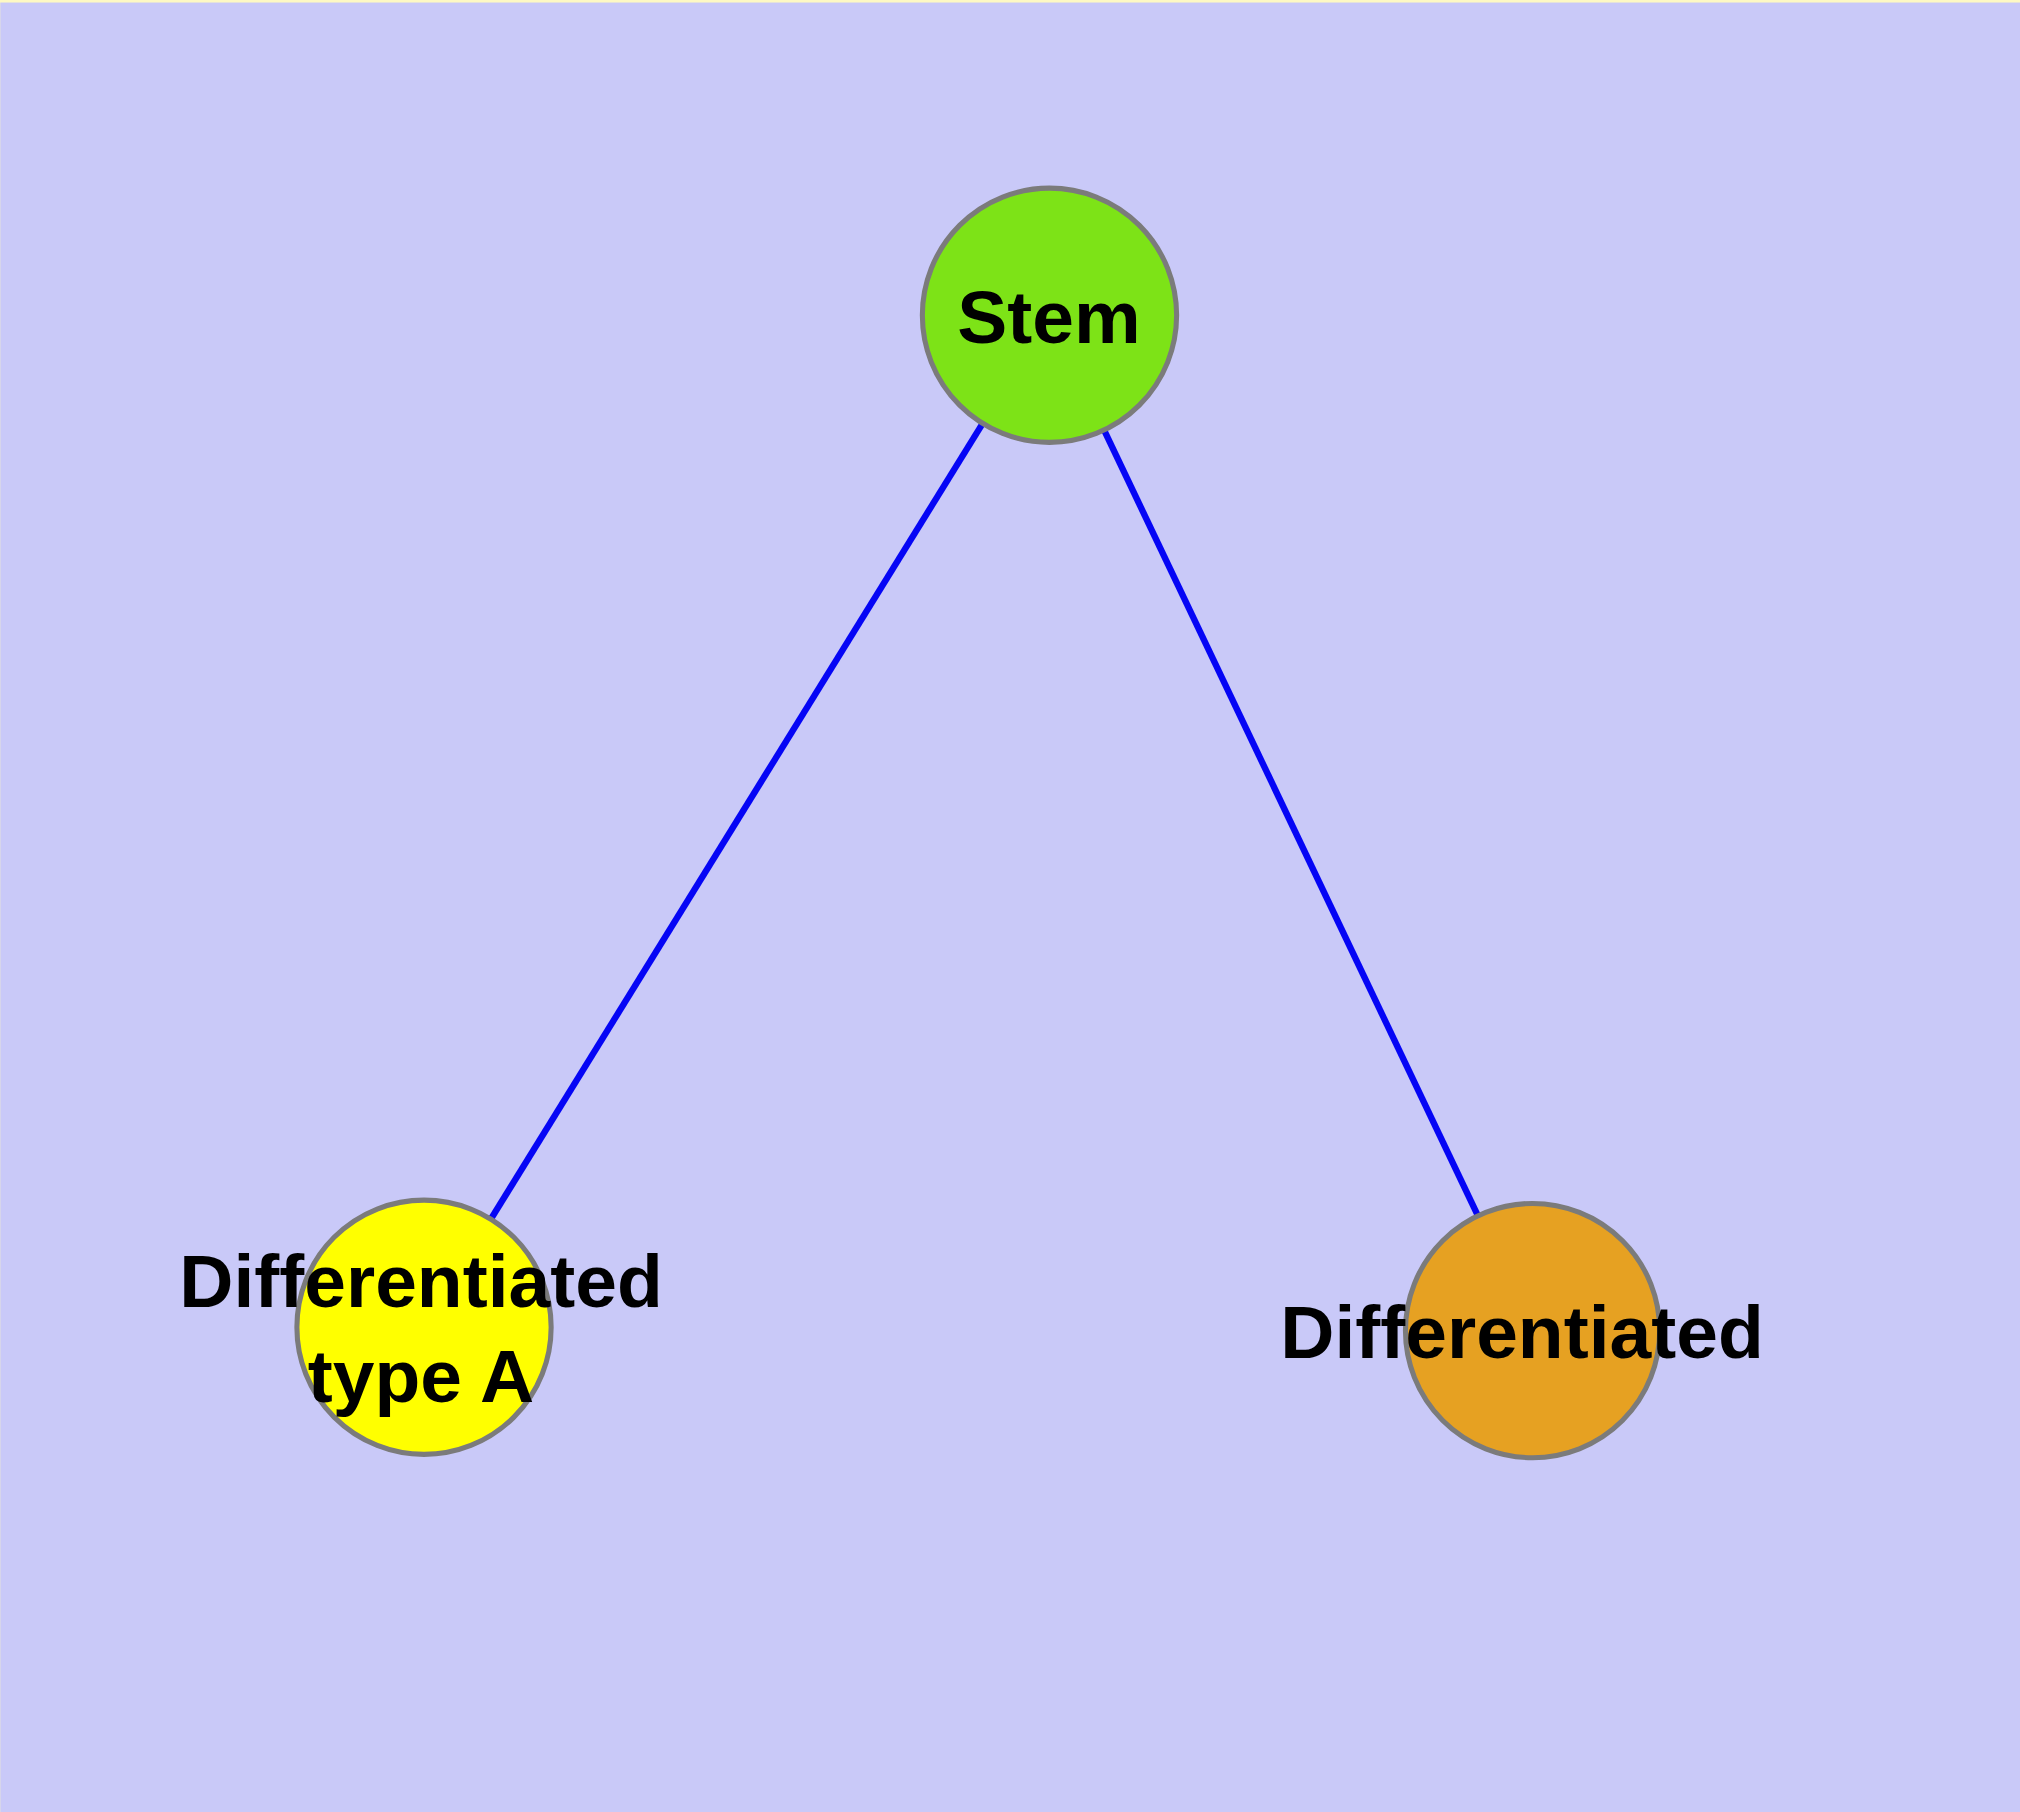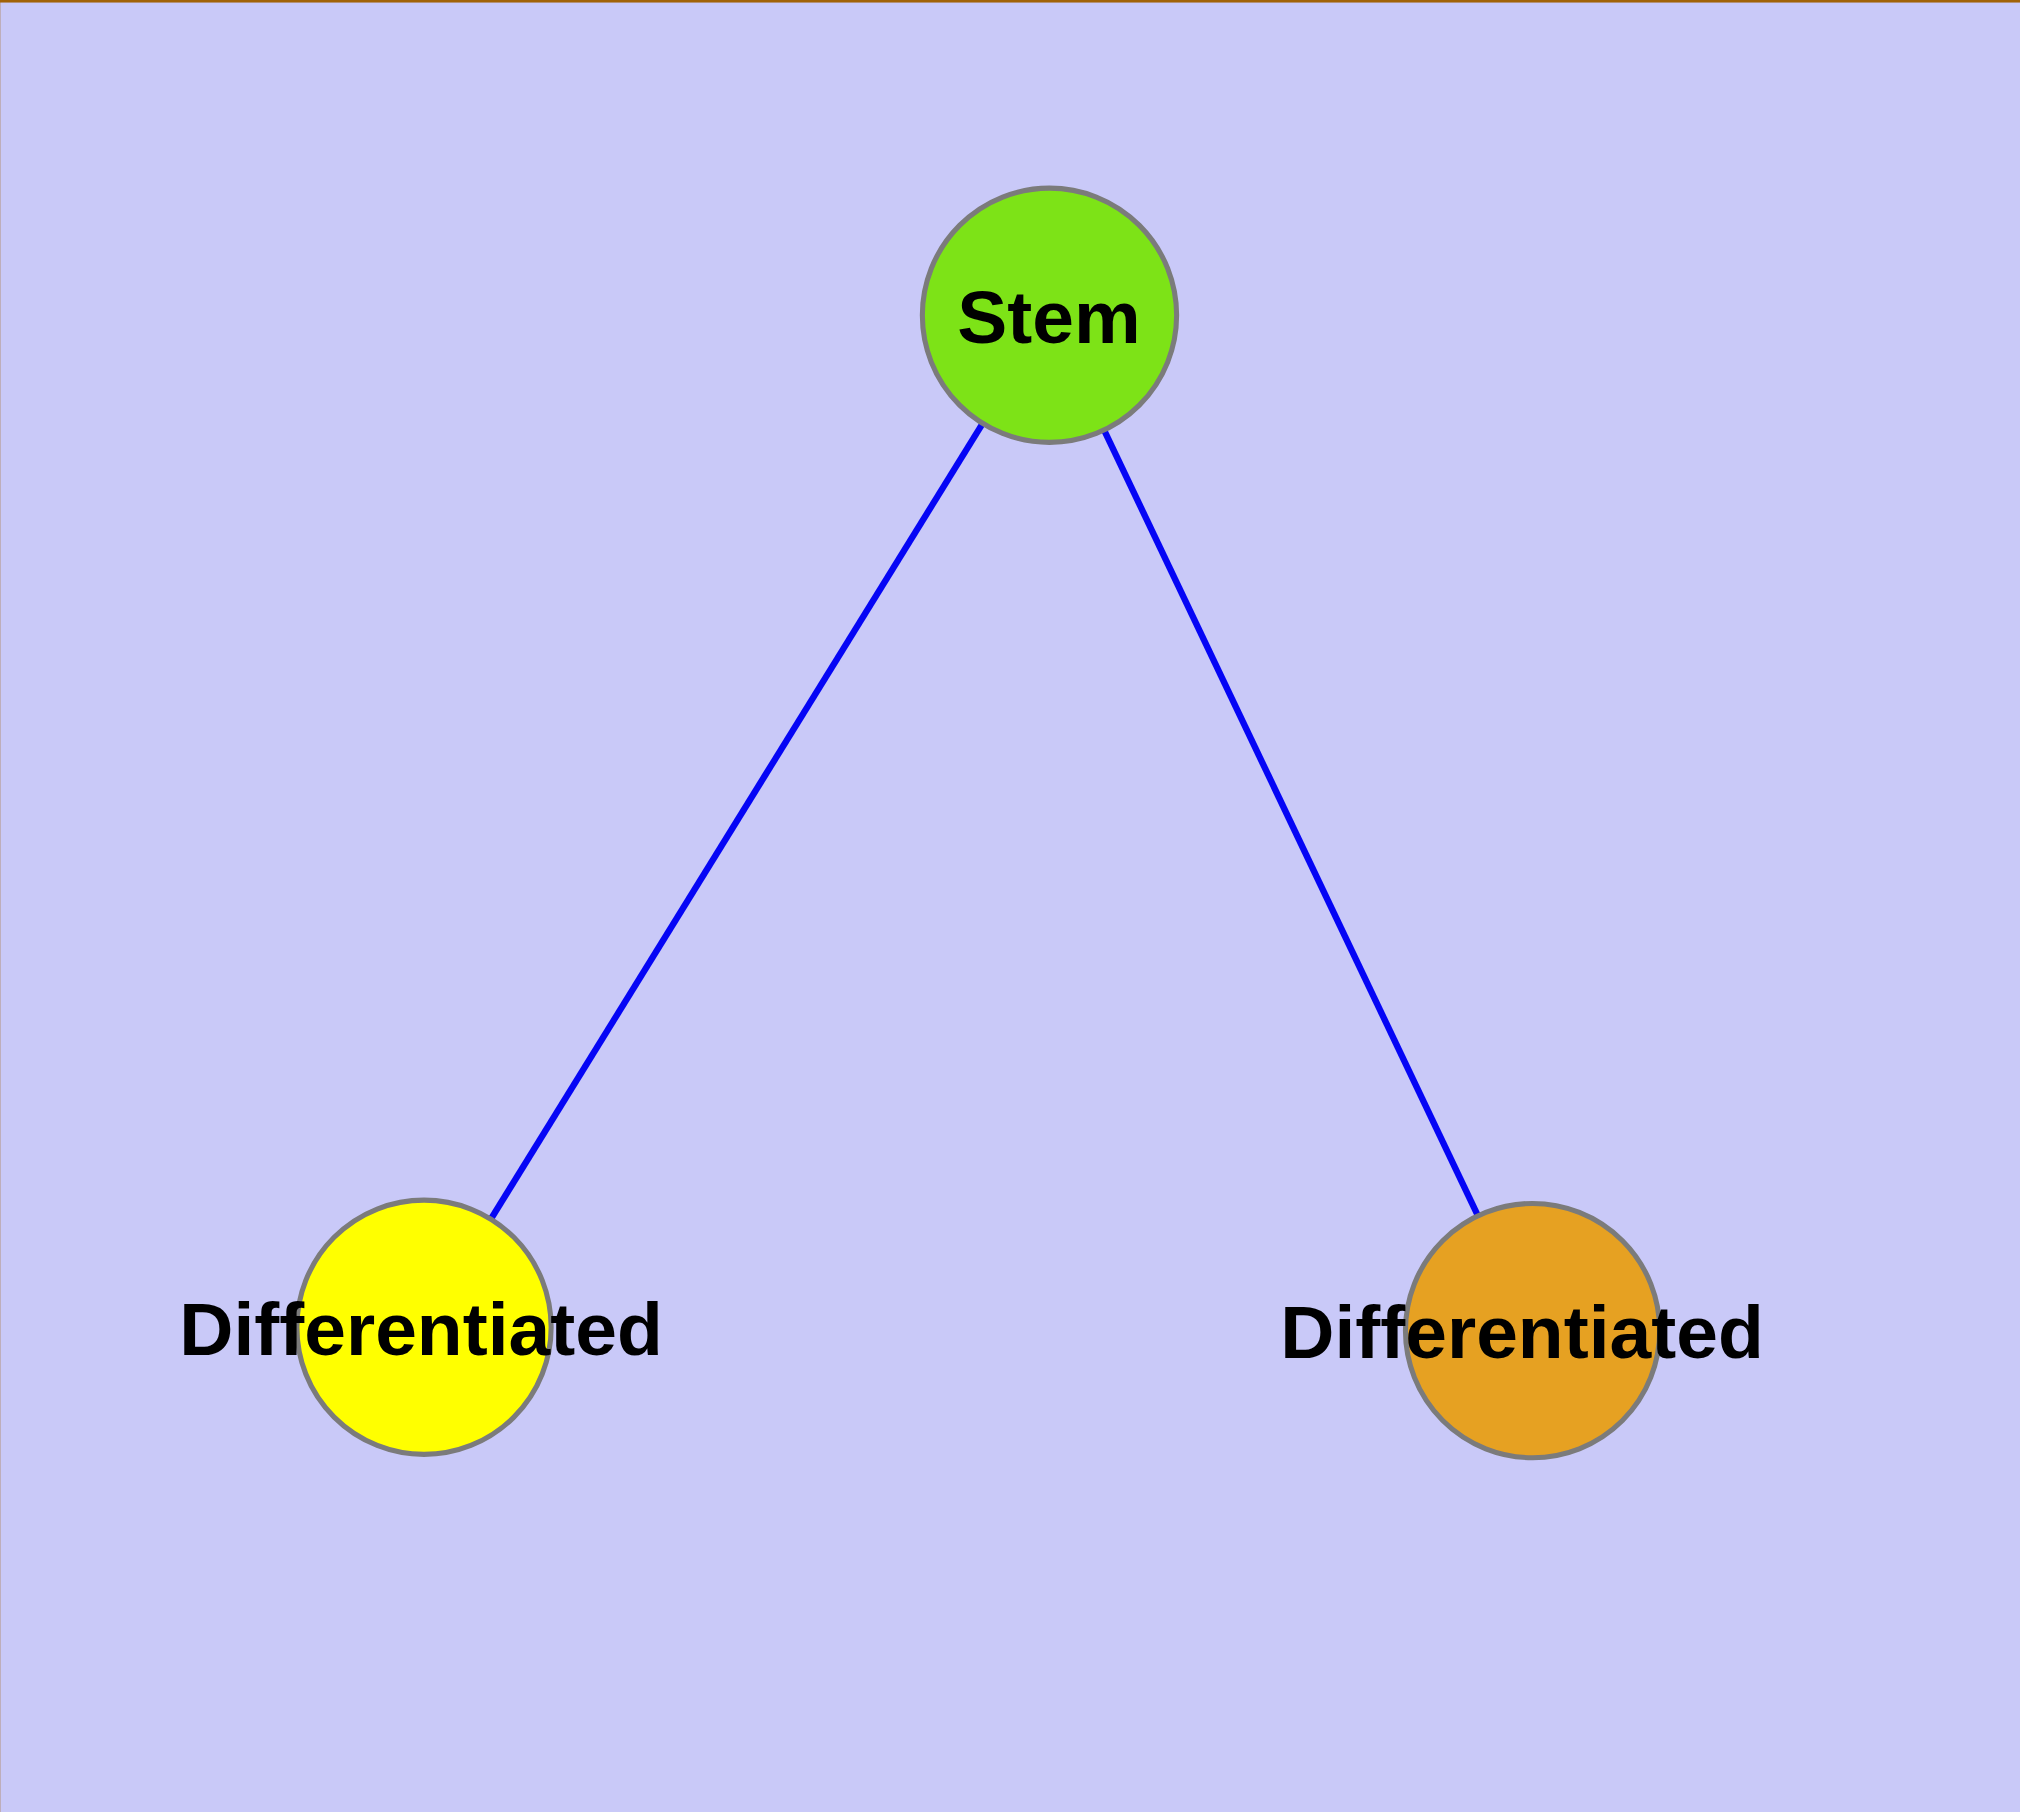--- a/index.html
+++ b/index.html
@@ -4,21 +4,21 @@
 <style>
   html, body {
     margin: 0;
     padding: 0;
     background: #ffffff;
   }
   .canvas {
     position: relative;
     width: 2021px;
     height: 1812px;
-    background: #a16207;
+    background: #fef9c3;
     overflow: hidden;
     font-family: "Liberation Sans", sans-serif;
   }
   .graph-svg {
     position: absolute;
     left: 0;
     top: 0;
     width: 100%;
     height: 100%;
     display: block;
@@ -54,20 +54,21 @@
     <circle cx="500" cy="1566" r="150" stroke-width="6" stroke="#7B7B7B" fill="#FFFF00"></circle>
     <circle cx="1808" cy="1570" r="150" stroke-width="6" stroke="#7B7B7B" fill="#E6A122"></circle>
   </svg>
 
   <div class="node-label" style="left:1049px; top:317px;">
     <span class="line">Stem</span>
   </div>
 
   <div class="node-label" style="left:421px; top:1329px;">
     <span class="line">Differentiated</span>
+    <span class="line">type A</span>
   </div>
 
   <div class="node-label" style="left:1522px; top:1332px;">
     <span class="line">Differentiated</span>
   </div>
 
 </div>
 
 
 </body></html>

